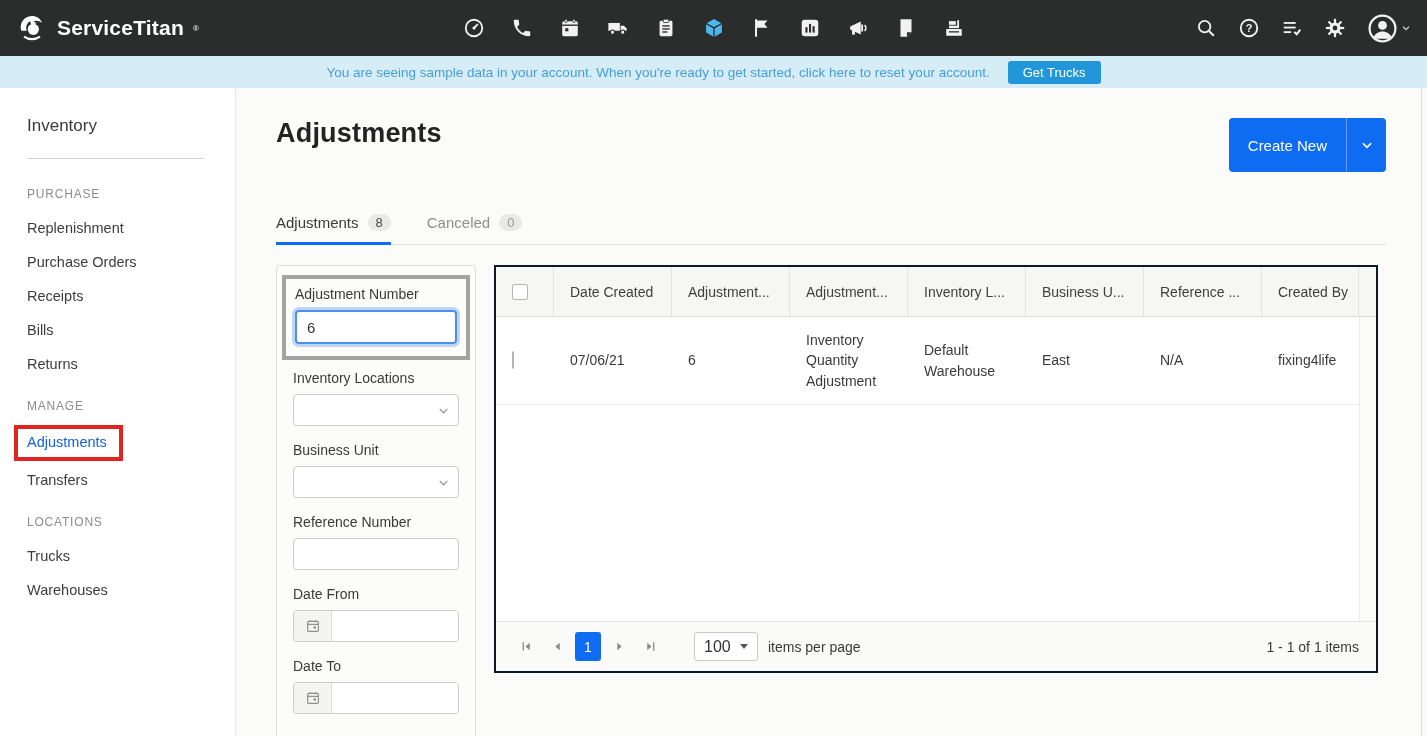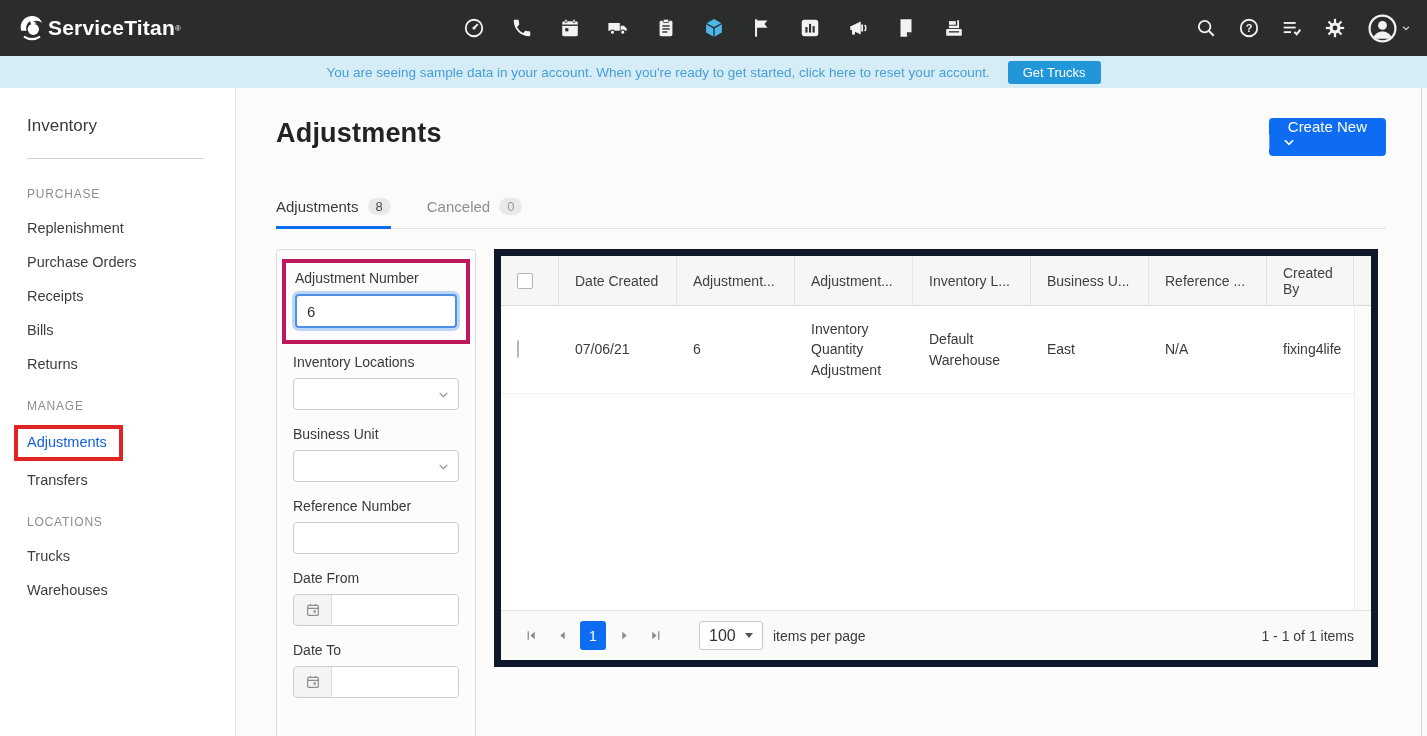--- a/index.html
+++ b/index.html
@@ -1,20 +1,20 @@
 <!DOCTYPE html>
 <html><head>
 <meta charset="utf-8">
 <style>
   * { box-sizing: border-box; margin: 0; padding: 0; }
   html,body { width:1427px; height:736px; overflow:hidden; font-family:"Liberation Sans", sans-serif; background:#fbfbfa; }
 
   
   .topnav { height:56px; background:#2b2c2c; display:flex; align-items:center; padding:0 16px; position:relative; }
-  .brand { display:flex; align-items:center; flex:1;text-align:right; }
+  .brand { display:flex; align-items:center; gap:9px; flex:1;text-align:right; }
   .brand-name { color:#fff; font-size:21px; font-weight:bold; letter-spacing:.2px; }
   .brand-mark { color:#fff; font-size:8px; vertical-align:top; }
   .nav-center { display:flex; align-items:center; gap:26px; }
   .nav-right { flex:1; display:flex; align-items:center; justify-content:flex-end; gap:21px; }
   .nav-ic { width:22px; height:22px; display:inline-flex; cursor:pointer; }
   .nav-ic svg { width:100%; height:100%; }
   .avatar-wrap { display:flex; align-items:center; gap:3px; cursor:pointer; }
 
   
   .banner { height:32px; background:#d6ecf7; display:flex; align-items:center; justify-content:center; gap:18px; }
@@ -29,52 +29,52 @@
   .sb-section { font-size:12px; color:#8d8d8d; letter-spacing:.8px; margin:18px 0 10px; }
   .sb-item { font-size:14.5px; color:#3d3d3d; padding:9px 0; cursor:pointer; }
   .sb-item.active { color:#1562d8; }
   .red-box-nav { display:inline-block; border:4px solid #e02421; padding:5px 12px 7px 9px; margin:2px 0 2px -13px; }
   .red-box-nav .sb-item { padding:0; }
 
   .main { flex:1; position:relative; background:#fbfbfa; padding:30px 0 0 40px; overflow:hidden; }
 
   .main-header { display:flex; justify-content:space-between; align-items:flex-start; padding-right:41px; }
   .page-title { font-size:27px; font-weight:bold; color:#232323; letter-spacing:.2px; }
-  .create-btn { display:flex; align-items:stretch; background:#0d6cf2; border-radius:4px; overflow:hidden; height:38px; cursor:pointer;flex-direction:column; }
+  .create-btn { display:flex; align-items:stretch; background:#0d6cf2; border-radius:4px; overflow:hidden; height:54px; cursor:pointer; }
   .create-btn-label { color:#fff; font-size:15px; display:flex; align-items:center; padding:0 19px; }
   .create-btn-caret { width:40px; display:flex; align-items:center; justify-content:center; border-left:1px solid rgba(255,255,255,.35); }
 
   .tabs { display:flex; gap:36px; margin-top:42px; border-bottom:1px solid #e2e2e0; margin-right:41px; }
   .tab { display:flex; align-items:center; gap:9px; padding-bottom:13px; cursor:pointer; position:relative; }
   .tab-label { font-size:15px; color:#3a3a3a; }
   .tab.inactive .tab-label { color:#8f8f8f; }
   .tab-badge { background:#e9e9e7; border-radius:10px; font-size:13px; color:#4a4a4a; padding:1px 8px; }
   .tab.inactive .tab-badge { color:#9a9a9a; }
   .tab.active::after { content:""; position:absolute; left:0; right:0; bottom:-1px; height:3px; background:#0d6cf2; }
 
   .toolbar { display:flex; justify-content:flex-end; padding-right:43px; margin-top:17px; }
   .download-btn { border:1px solid #dcdcda; background:transparent; color:#c9c9c7; font-size:15px; padding:9px 19px; border-radius:4px; font-family:inherit; }
 
   .content-row { display:flex; gap:18px; margin-top:20px; align-items:flex-start; }
 
   
   .filter-panel { width:200px; border:1px solid #ddddda; border-radius:4px; background:#fcfcfb; padding:16px 16px; height:560px; flex-shrink:0; }
-  .red-box-filter { border:4px solid #be185d; margin:-7px -11px 10px; padding:7px 9px 12px; }
+  .red-box-filter { border:4px solid #a3a3a3; margin:-7px -11px 10px; padding:7px 9px 12px; }
   .f-label { font-size:14px; color:#3a3a3a; margin-bottom:8px; }
   .f-label + .f-label, .f-field + .f-label { margin-top:16px; }
   .f-input { width:100%; height:32px; border:1px solid #ccccca; border-radius:4px; background:#fff; font-size:15px; font-family:inherit; padding:0 10px; color:#333; }
   .f-input.focused { border:2px solid #4d90e8; box-shadow:0 0 0 3px rgba(113,167,240,.45); height:34px; }
   .f-select { position:relative; width:100%; height:32px; border:1px solid #ccccca; border-radius:4px; background:#fff; cursor:pointer; }
   .f-select svg { position:absolute; right:8px; top:9px; }
   .f-date { display:flex; width:100%; height:32px; border:1px solid #ccccca; border-radius:4px; background:#fff; overflow:hidden; }
   .f-date-btn { width:38px; background:#f4f4f2; border-right:1px solid #ddddda; display:flex; align-items:center; justify-content:center; cursor:pointer; }
   .f-date input { border:none; flex:1; min-width:0; font-family:inherit; }
 
   
-  .grid { flex:1; margin-right:49px; background:#a21caf; border:7px solid #0f172a; position:relative; }
+  .grid { flex:1; margin-right:49px; background:#a21caf; border:2px solid #0f172a; position:relative; }
   .g-head { display:flex; height:50px; background:#f6f6f4; border-bottom:1px solid #dcdcda; }
   .g-hcell { display:flex; align-items:center; padding-left:16px; font-size:14px; color:#3f3f3f; border-right:1px solid #e3e3e1; }
   .g-hcell:last-child { border-right:none; }
   .col-check { width:58px; flex-shrink:0; }
   .col { width:118px; flex-shrink:0; }
   .col-last { flex:1; }
   .col-spacer { width:17px; flex-shrink:0; border-right:none; }
   .g-body { height:304px; position:relative; background:#fff; }
   .g-row { display:flex; align-items:center; min-height:88px; border-bottom:1px solid #efefed; }
   .g-cell { padding:10px 12px 10px 16px; font-size:14px; color:#3a3a3a; line-height:1.45; }

